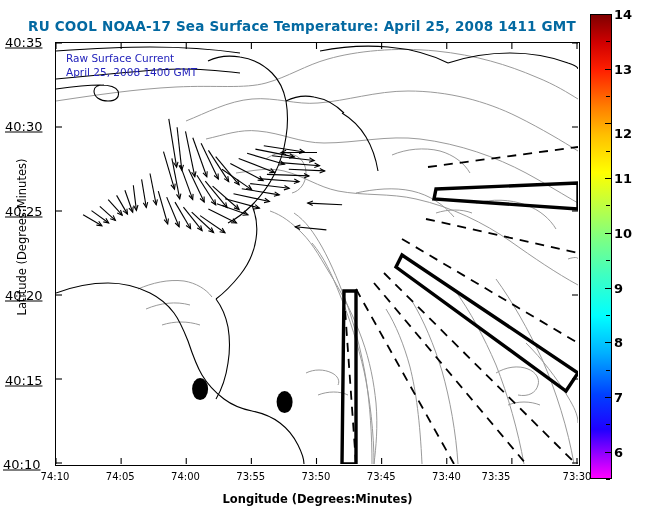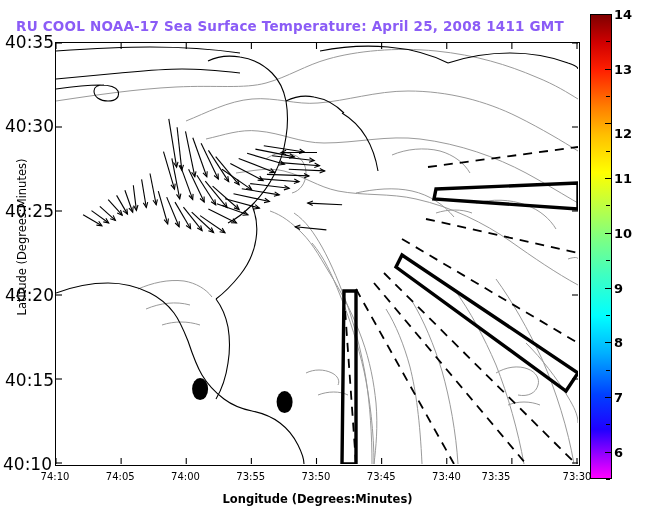--- a/index.html
+++ b/index.html
@@ -13,26 +13,27 @@
     background: #ffffff;
     overflow: hidden;
   }
 
   
   #title {
     position: absolute;
     left: 0; top: 18px;
     width: 580px;
     text-align: center;
-    color: #8b5cf6;
+    color: #0369a1;
     font-size: 13.5px;
     font-weight: bold;
     letter-spacing: 0.2px;
     white-space: nowrap;
     font-family: "DejaVu Sans", sans-serif;
+    padding-left: 12px;
   }
 
   
   #axes {
     position: absolute;
     left: 55px; top: 42px;
     width: 525px; height: 424px;
     border: 1.4px solid #000;
     background: #ffffff;
     box-sizing: border-box;
@@ -63,24 +64,25 @@
 
   
   .xtick {
     position: absolute;
     font-size: 10px; color: #000;
     transform: translateX(-50%);
     white-space: nowrap;
   }
   .ytick {
     position: absolute;
-    font-size: 17px; color: #000;
+    font-size: 13px; color: #000;
     text-align: left;
     transform: translateY(-50%);
     white-space: nowrap;
+    text-decoration: underline;
   }
   #xlabel {
     position: absolute;
     left: 55px; top: 492px;
     width: 525px;
     text-align: center;
     font-size: 11.5px; color: #000; font-weight: bold;
   }
   #ylabel {
     position: absolute;
@@ -333,20 +335,24 @@
           <line y1="168" y2="168" x1="522" x2="516"></line>
           <line y1="252" y2="252" x1="0" x2="6"></line>
           <line y1="252" y2="252" x1="522" x2="516"></line>
           <line y1="336" y2="336" x1="0" x2="6"></line>
           <line y1="336" y2="336" x1="522" x2="516"></line>
           <line y1="420" y2="420" x1="0" x2="6"></line>
           <line y1="420" y2="420" x1="522" x2="516"></line>
         </g>
       </svg>
 
+    <div id="annot">
+      <div>Raw Surface Current</div>
+      <div>April 25, 2008 1400 GMT</div>
+    </div>
 
   </div>
 
   <div id="ticks-x">
       <div class="xtick" style="left: 55px; top: 471px;">74:10</div>
       <div class="xtick" style="left: 120.25px; top: 471px;">74:05</div>
       <div class="xtick" style="left: 185.5px; top: 471px;">74:00</div>
       <div class="xtick" style="left: 250.75px; top: 471px;">73:55</div>
       <div class="xtick" style="left: 316px; top: 471px;">73:50</div>
       <div class="xtick" style="left: 381.25px; top: 471px;">73:45</div>

